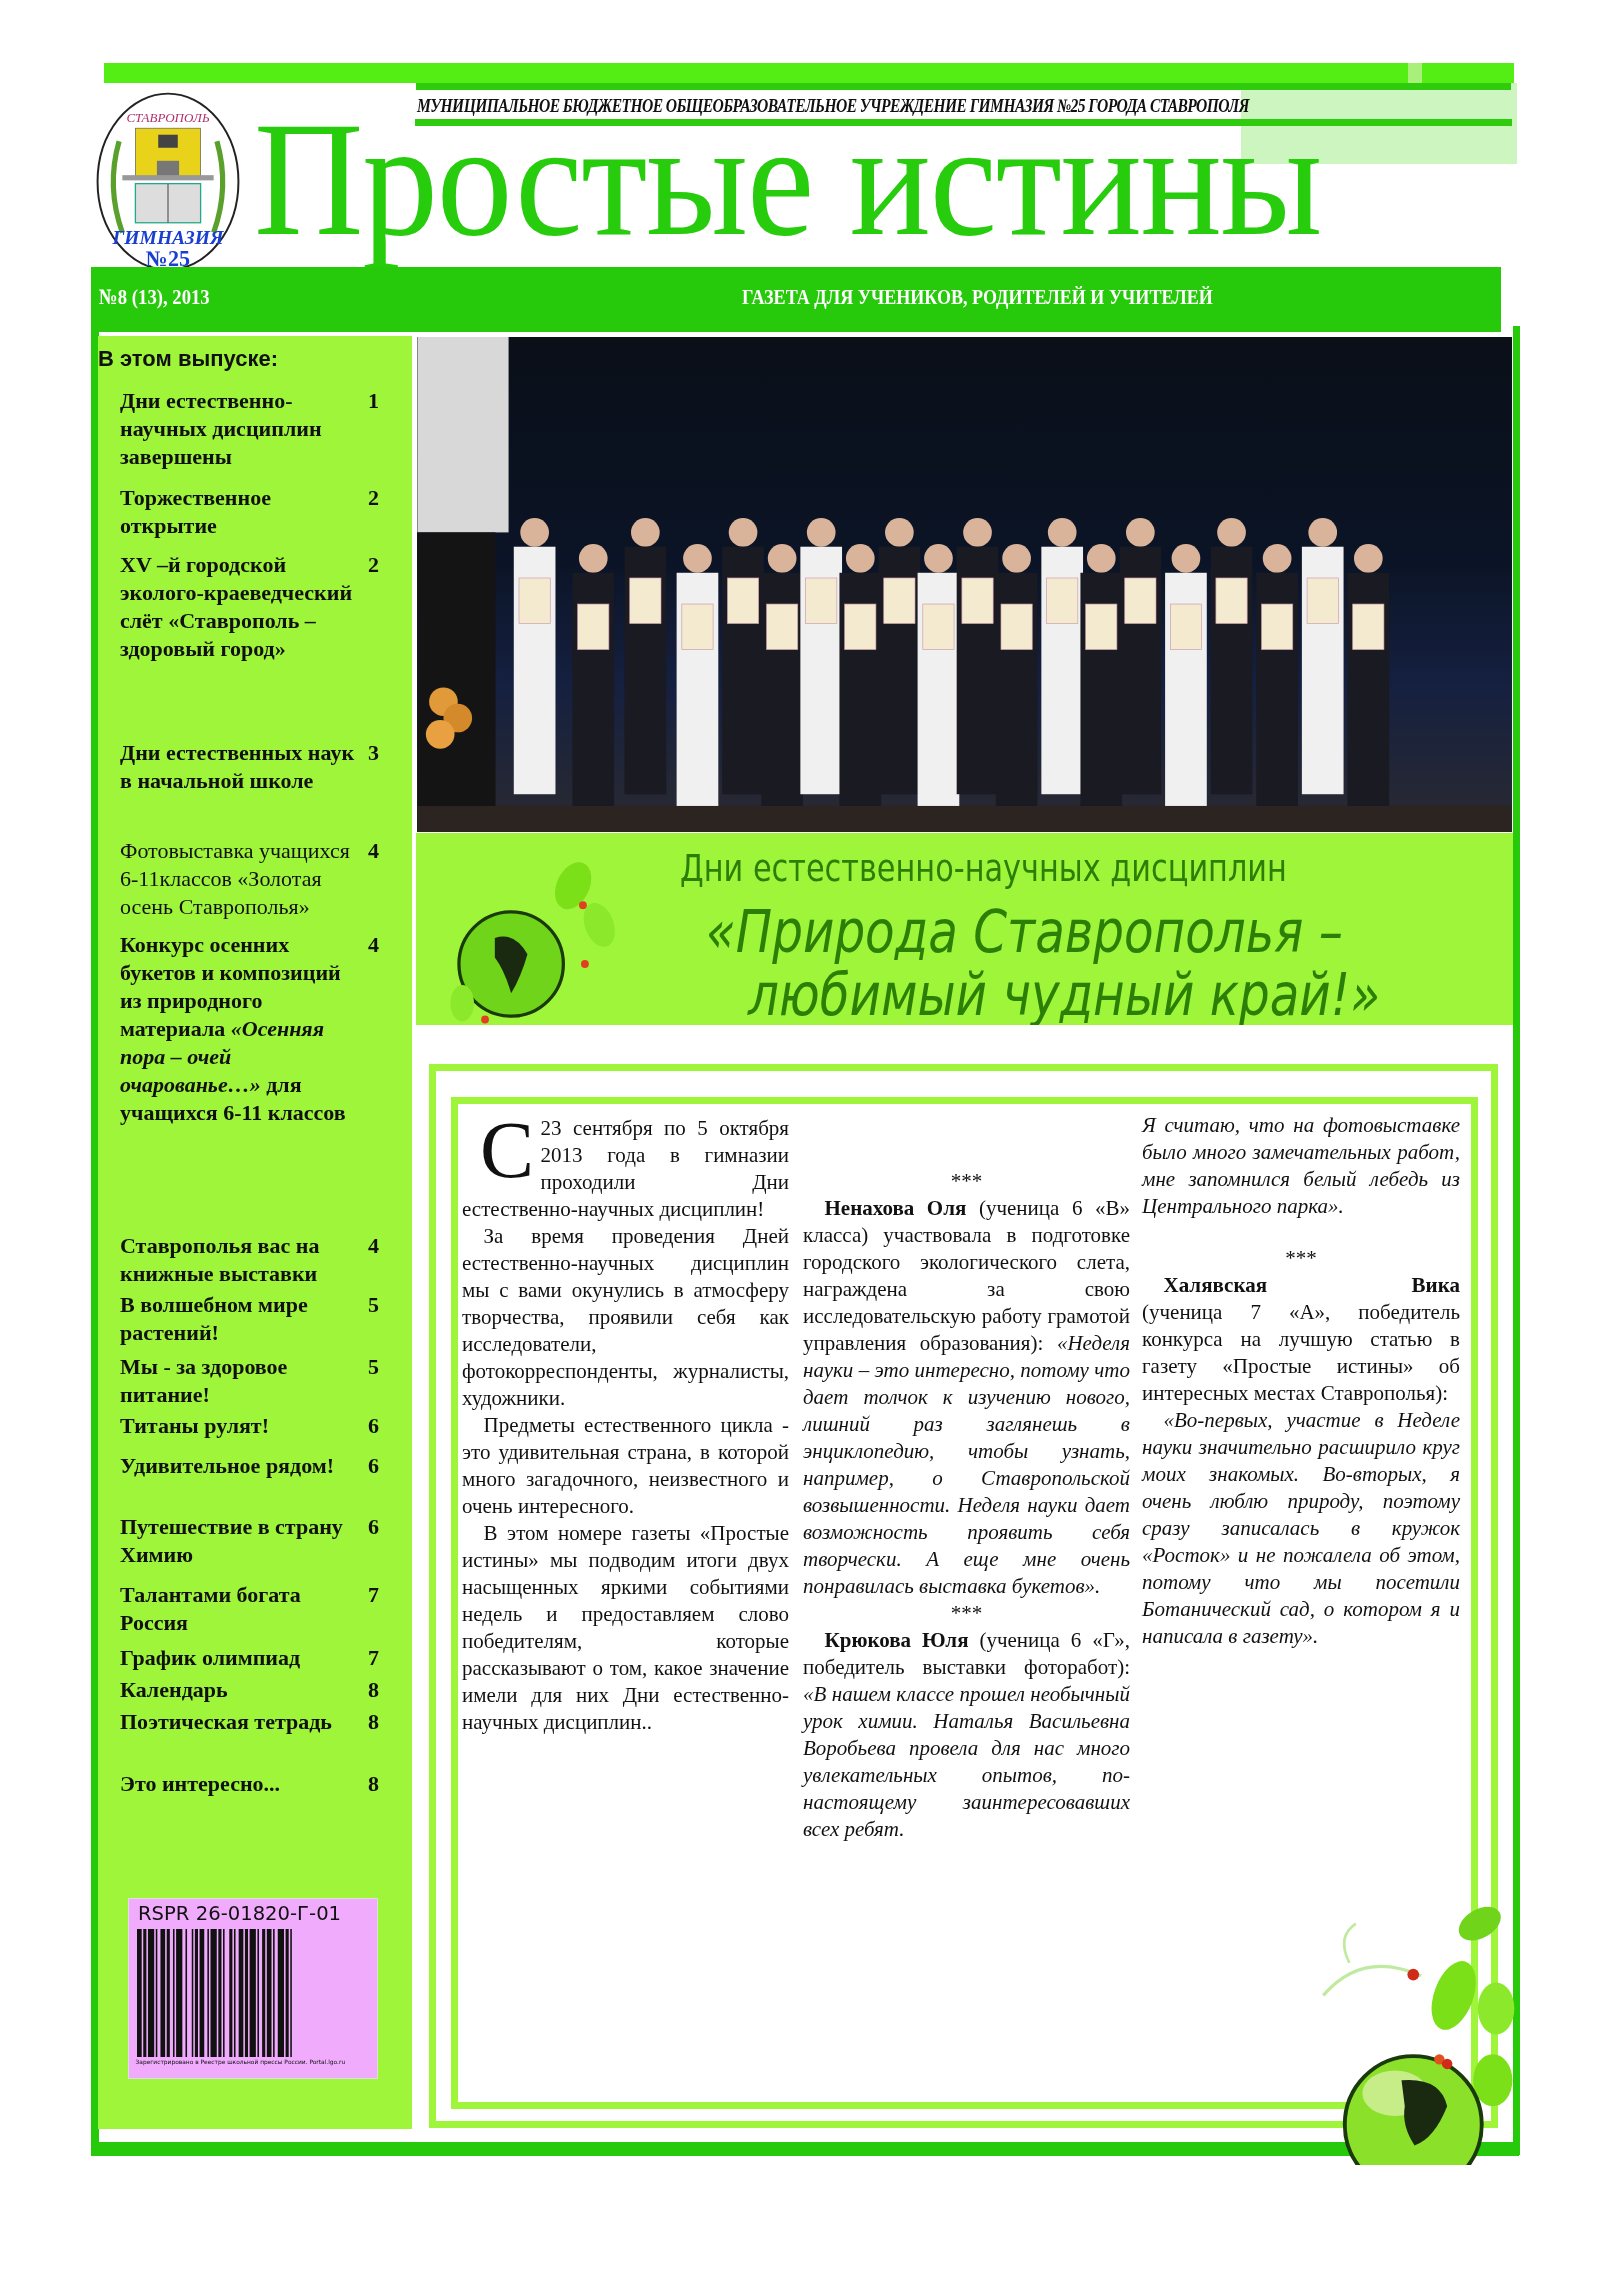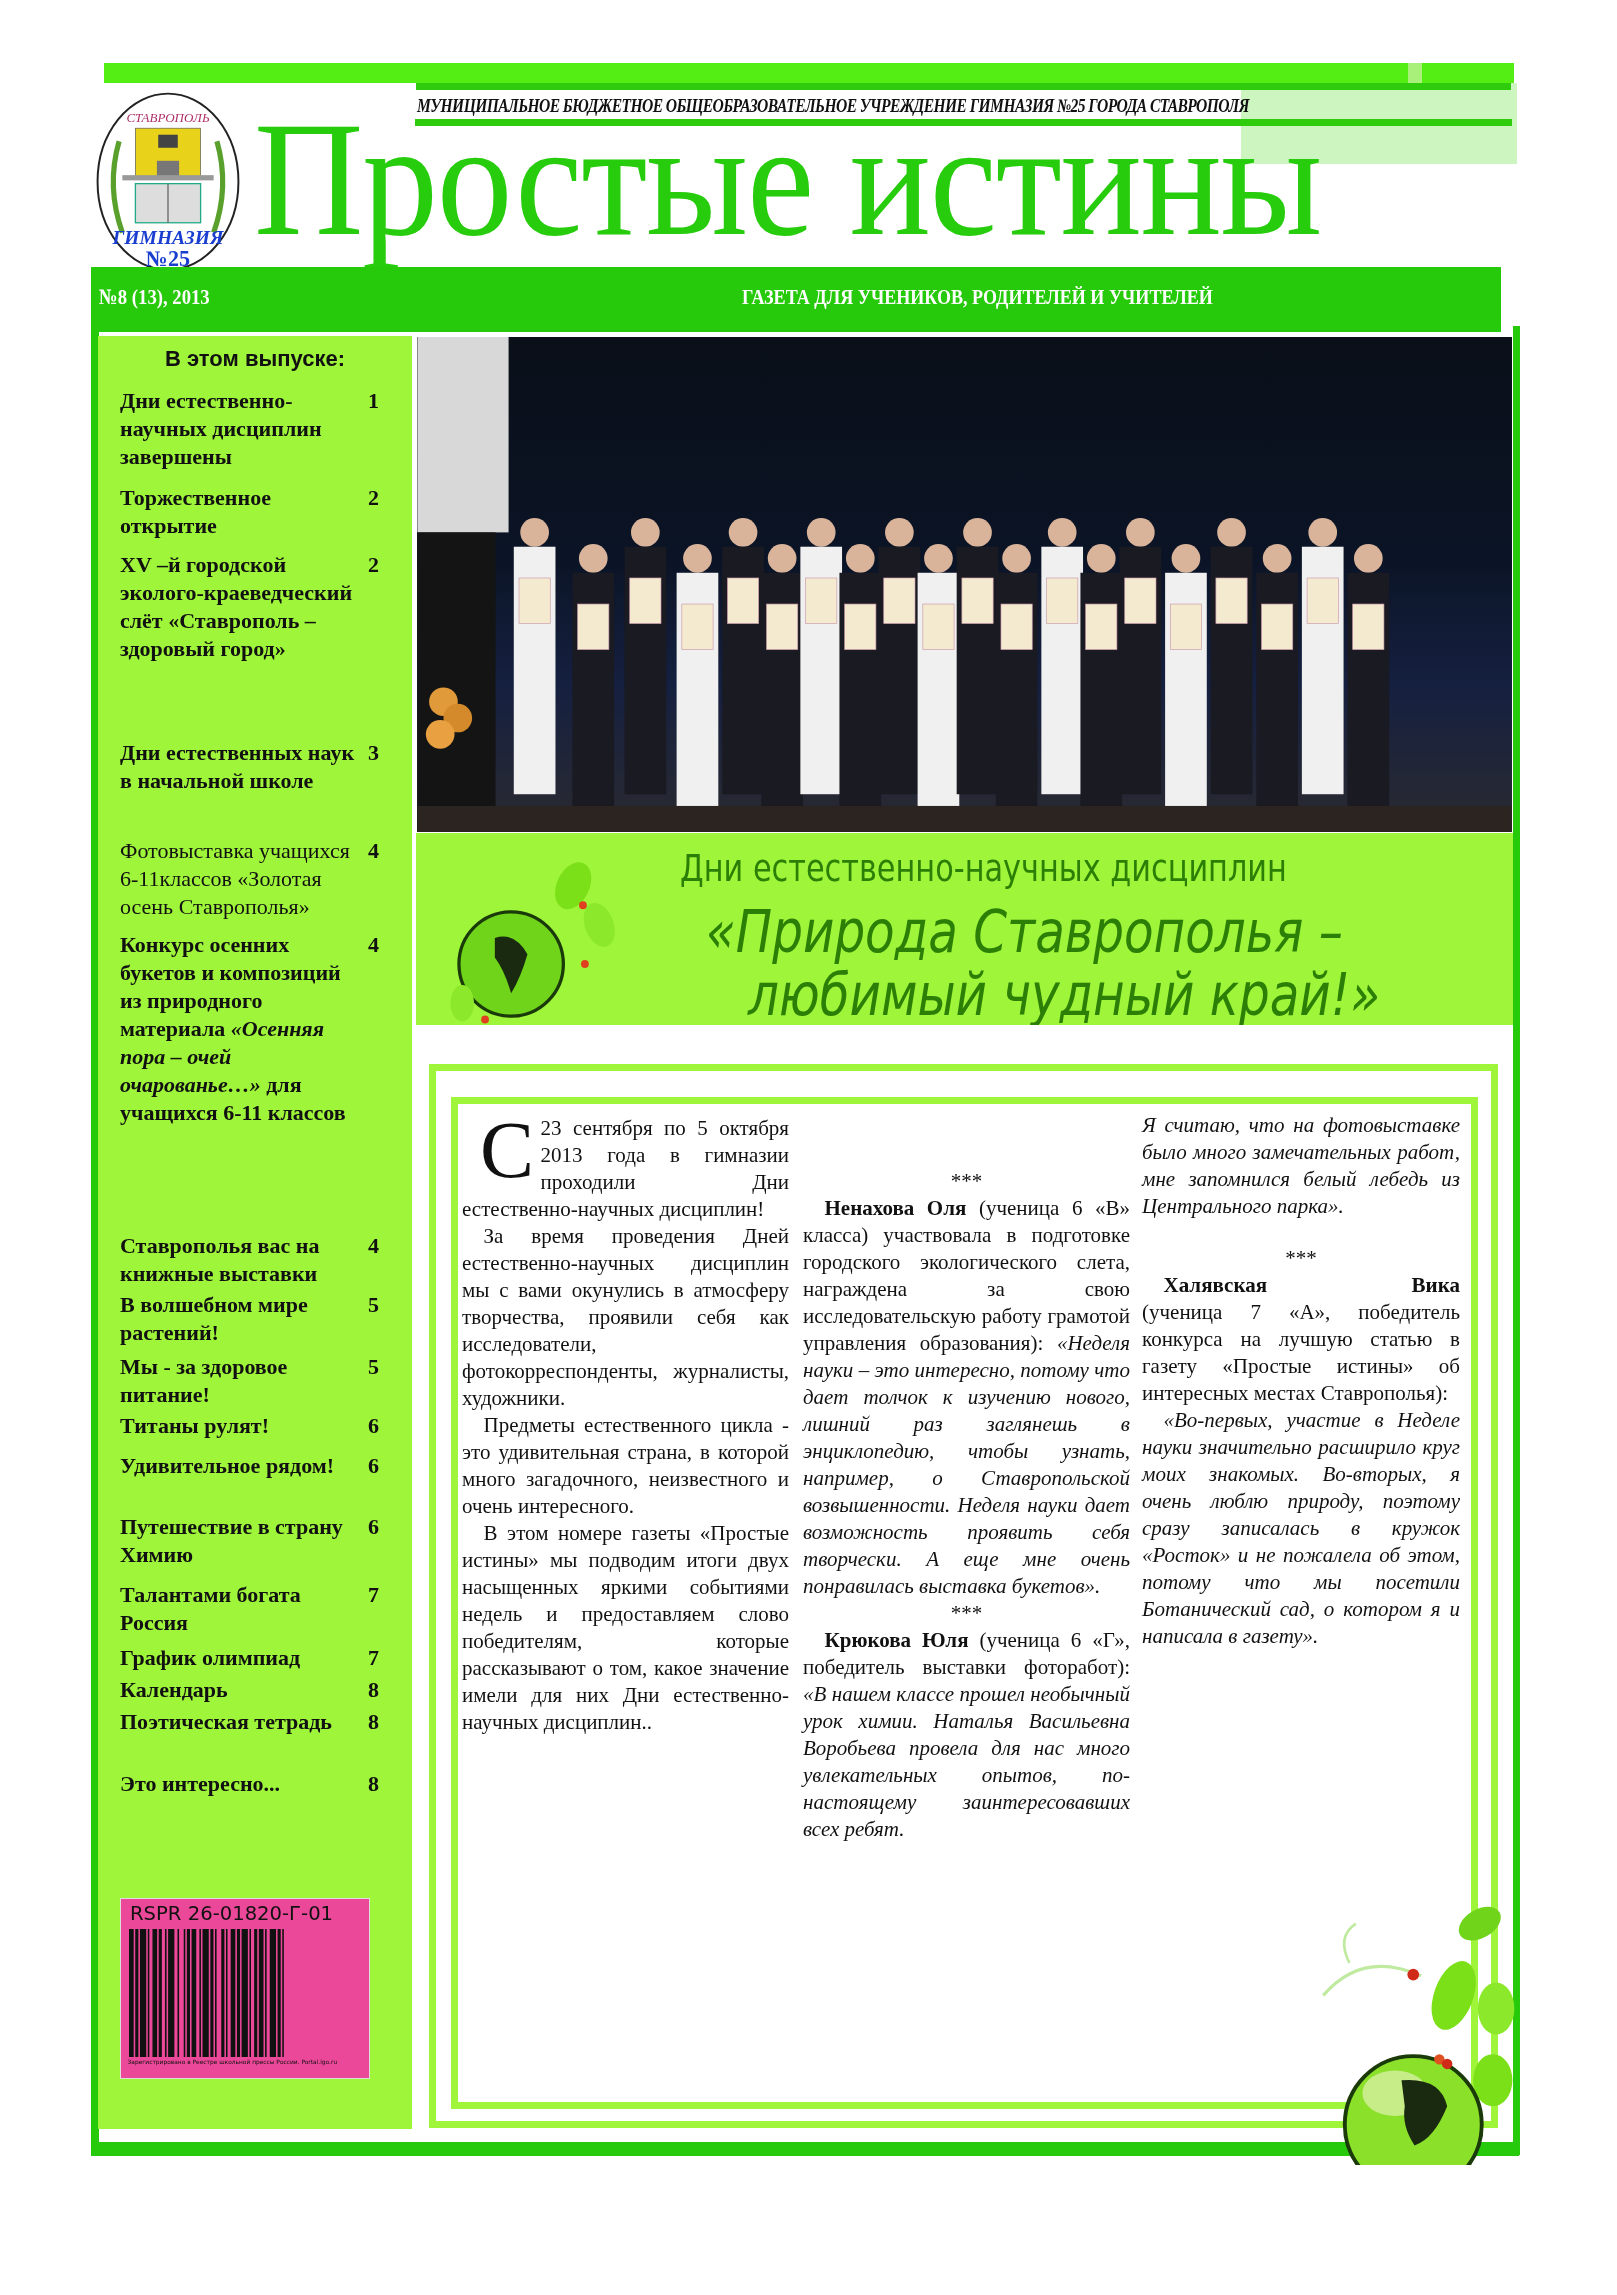--- a/index.html
+++ b/index.html
@@ -19,28 +19,28 @@
   .issue-no { position:absolute; left:99px; top:284px; font-size:22px; font-weight:bold; color:#fff; transform:scaleX(0.85); transform-origin:left top; white-space:nowrap; }
   .tagline { position:absolute; left:742px; top:284px; font-size:22px; font-weight:bold; color:#fff; white-space:nowrap; transform:scaleX(0.82); transform-origin:left top; }
 
   
   .frame-left { position:absolute; left:91px; top:326px; width:7.8px; height:1829px; background:#27c90b; }
   .frame-right { position:absolute; left:1513px; top:326px; width:6.5px; height:1829px; background:#27c90b; }
   .frame-bottom { position:absolute; left:91px; top:2142px; width:1428px; height:14.3px; background:#27c90b; }
 
   
   .sidebar { position:absolute; left:98px; top:336px; width:314px; height:1793px; background:#9ff53a; }
-  .sb-title { position:absolute; left:0; width:314px; top:10.4px; text-align:center; font-family:"Liberation Sans", sans-serif; font-weight:bold; font-size:22px; color:#111; }
+  .sb-title { position:absolute; left:0; width:314px; top:10.4px; font-family:"Liberation Sans", sans-serif; font-weight:bold; font-size:22px; color:#111; }
   .toc-item { position:absolute; left:22px; width:287px; font-family:"Liberation Serif", serif; font-weight:bold; font-size:22px; line-height:28px; color:#111; }
   .toc-item .t { display:block; width:241px; }
   .toc-item .n { position:absolute; left:248px; top:0; }
   .toc-item.light .t { font-weight:normal; }
   .toc-item i { font-style:italic; }
 
-  .barcode-box { position:absolute; left:120px; top:1898px; width:248px; height:179px; background:#ec4899; border:0.7px solid #ddd;text-align:right; }
+  .barcode-box { position:absolute; left:128px; top:1898px; width:248px; height:179px; background:#f0abfc; border:0.7px solid #ddd;text-align:right; }
   .barcode-text { position:absolute; left:9px; top:2.6px; font-family:"DejaVu Sans", sans-serif; font-size:19.6px; color:#111; white-space:nowrap; }
   .barcode-bars { position:absolute; left:7.8px; top:30px; width:232px; height:128px; }
   .barcode-note { position:absolute; left:6.5px; top:160px; font-family:"DejaVu Sans", sans-serif; font-size:5.9px; color:#111; white-space:nowrap; }
 
   
   .photo { position:absolute; left:416px; top:336px; width:1095px; height:495px; background:linear-gradient(180deg,#0a0f18 0%,#0b1426 45%,#152040 70%,#2a2a30 100%); overflow:hidden; border:1.3px solid #fff; }
 
   
   .banner { position:absolute; left:416px; top:833px; width:1097px; height:192px; background:#9ff53a; overflow:hidden; }
   .banner-line1 { position:absolute; left:264px; top:14.3px; font-family:"DejaVu Sans", sans-serif; font-size:37px; color:#2c7f06; white-space:nowrap; transform:scaleX(0.82); transform-origin:left top; }

